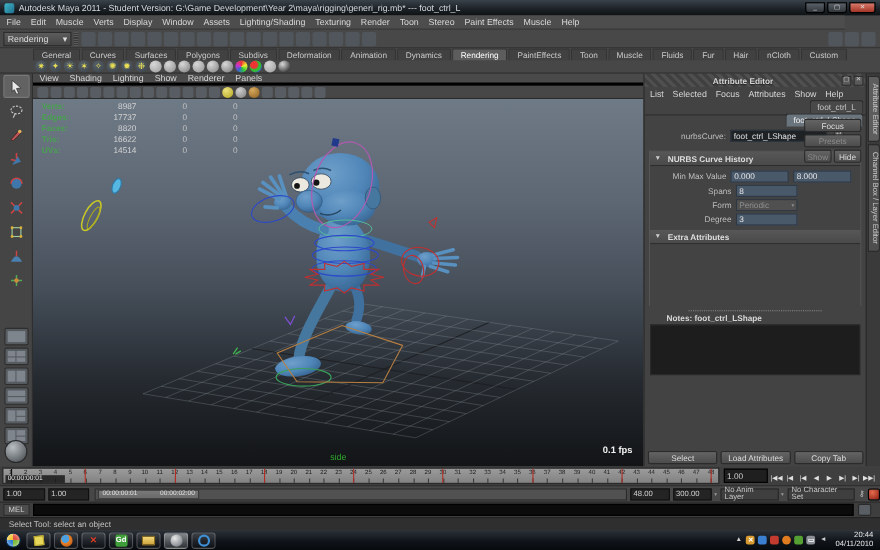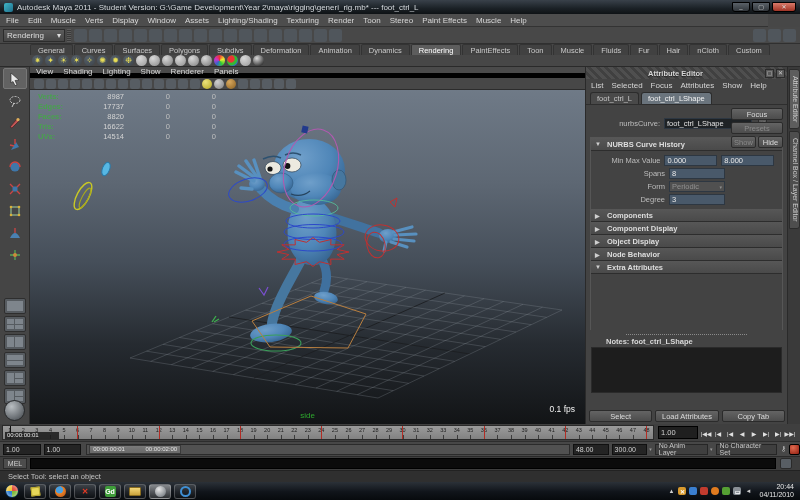--- a/index.html
+++ b/index.html
@@ -49,47 +49,47 @@
   .tool { width:24px; height:21px; margin:1px auto; border-radius:2px; display:flex; align-items:center; justify-content:center; font-size:10px; }
   .tool.active { background:#626262; border:1px solid #777; }
   .layoutbtn { width:22px; height:16px; margin:2px auto; background:#565b60; border:1px solid #2e2e2e; border-radius:2px;
     display:grid; grid-template-columns:1fr 1fr; gap:1px; padding:2px; }
   .layoutbtn i { background:#7e8differently; background:#7e858c; }
   #maya-logo { position:absolute; bottom:3px; left:4px; width:21px; height:21px; border-radius:50%;
     background:radial-gradient(circle at 35% 30%,#b9bec2,#63686d 70%,#3a3e42); border:1px solid #26282a; }
 
   
   #viewport { position:absolute; left:30px; top:67px; width:555px; height:357px; background:#4a4a4a; }
-  #vp-menus { height:11px; display:flex; padding-left:6px; border-bottom:5px solid #000000; }
+  #vp-menus { height:11px; display:flex; padding-left:6px; border-bottom:3px solid #000000; }
   #vp-menus .mi { color:#d6d6d6; font-size:8px; margin-right:10px; }
   #vp-iconbar { height:12px; display:flex; align-items:center; padding-left:4px; background:#474747; border-bottom:1px solid #2c2c2c; }
   .vicon { width:10px; height:10px; margin-right:2px; border-radius:2px; background:#575d63; }
   .vicon.yellow { border-radius:50%; background:radial-gradient(circle at 35% 30%,#ece27b,#b3a522); }
   .vicon.gray   { border-radius:50%; background:radial-gradient(circle at 35% 30%,#cfcfcf,#7e7e7e); }
   .vicon.brown  { border-radius:50%; background:radial-gradient(circle at 35% 30%,#d8a85e,#8a5f1f); }
   #vp-canvas { position:relative; width:555px; height:334px;
     background:linear-gradient(#6f7a87 0%,#5d6773 28%,#454e59 52%,#262b31 76%,#121416 100%); }
   #hud { position:absolute; left:8px; top:2px; }
   .hudrow { display:flex; height:10px; font-size:7.5px; }
   .hudrow .hl { width:34px; color:#49a14f; font-weight:bold; }
   .hudrow .h1 { width:52px; text-align:right; color:#d3d3d3; }
   .hudrow .h2,.hudrow .h3 { width:46px; text-align:right; color:#c0c0c0; }
   #camera-label { position:absolute; left:0; right:0; bottom:4px; text-align:center; color:#2ea82e; font-size:8px; }
-  #fps-label { position:absolute; right:10px; bottom:10px; color:#f2f2f2; font-size:8.5px; font-weight:normal; }
+  #fps-label { position:absolute; right:10px; bottom:10px; color:#f2f2f2; font-size:8.5px; font-weight:bold; }
 
   
   #ae { position:absolute; left:585px; top:67px; width:202px; height:357px; background:#434343; border-left:1px solid #2a2a2a; }
   #ae-title { height:12px; background:repeating-linear-gradient(45deg,#4f4f4f 0 3px,#404040 3px 6px);
     display:flex; align-items:center; }
   #ae-title .t { flex:1; text-align:center; font-size:7.5px; color:#d6d6d6; font-weight:bold; text-shadow:0 1px 1px #222; }
   .aetbtn { width:9px; height:9px; background:#5a5a5a; border:1px solid #2c2c2c; color:#ccc; font-size:6px;
     line-height:7px; text-align:center; margin-right:2px; }
   #ae-menus { height:12px; display:flex; align-items:center; padding-left:5px; }
   #ae-menus .mi { font-size:8px; color:#d6d6d6; margin-right:8px; }
-  #ae-tabs { height:14px; display:flex; padding-left:4px; border-bottom:1px solid #2e2e2e; align-items:flex-end; }
+  #ae-tabs { height:14px; display:flex; padding-left:4px; border-bottom:1px solid #2e2e2e; align-items:flex-end;flex-direction:column; }
   .aetab { font-size:7.5px; color:#c6c6c6; background:#494949; border:1px solid #2c2c2c; border-bottom:none;
     padding:1px 6px; margin-right:2px; border-radius:3px 3px 0 0; }
   .aetab.active { background:#6a747d; color:#f2f2f2; }
   .ae-row { display:flex; align-items:center; margin:2px 4px; }
   .ae-label { width:74px; text-align:right; padding-right:4px; color:#bdbdbd; font-size:7.5px; }
   .ae-field { background:#49596a; border:1px solid #2d3742; height:11px; font-size:7.5px; color:#e8e8e8;
     display:flex; align-items:center; padding:0 2px; width:56px; margin-right:4px; }
   .ae-field.dark { background:#1e2225; width:88px; color:#e0e0e0; }
   .ae-field.grey { background:#505050; color:#909090; justify-content:space-between; }
   .aebtn { background:linear-gradient(#646464,#4c4c4c); border:1px solid #2b2b2b; color:#dcdcdc; font-size:7.5px;
@@ -614,42 +614,20 @@
           <div class="ae-field grey">
             <span>Periodic</span>
             <span style="font-size:5px;">▾</span>
           </div>
         </div>
         <div class="ae-row">
           <span class="ae-label">Degree</span>
           <div class="ae-field">3</div>
         </div>
       </div>
-      <div id="collapsed-secs">
-
-          <div class="ae-sec">
-            <span class="arr">▶</span>
-            <span>Components</span>
-          </div>
-
-          <div class="ae-sec">
-            <span class="arr">▶</span>
-            <span>Component Display</span>
-          </div>
-
-          <div class="ae-sec">
-            <span class="arr">▶</span>
-            <span>Object Display</span>
-          </div>
-
-          <div class="ae-sec">
-            <span class="arr">▶</span>
-            <span>Node Behavior</span>
-          </div>
-        </div>
       <div class="ae-sec">
         <span class="arr">▼</span>
         <span>Extra Attributes</span>
       </div>
       <div style="background:#434343; height:56px;"></div>
     </div>
 
     <div id="ae-dots"></div>
     <div id="ae-notes-label">Notes: foot_ctrl_LShape</div>
     <div id="ae-notes"></div>

